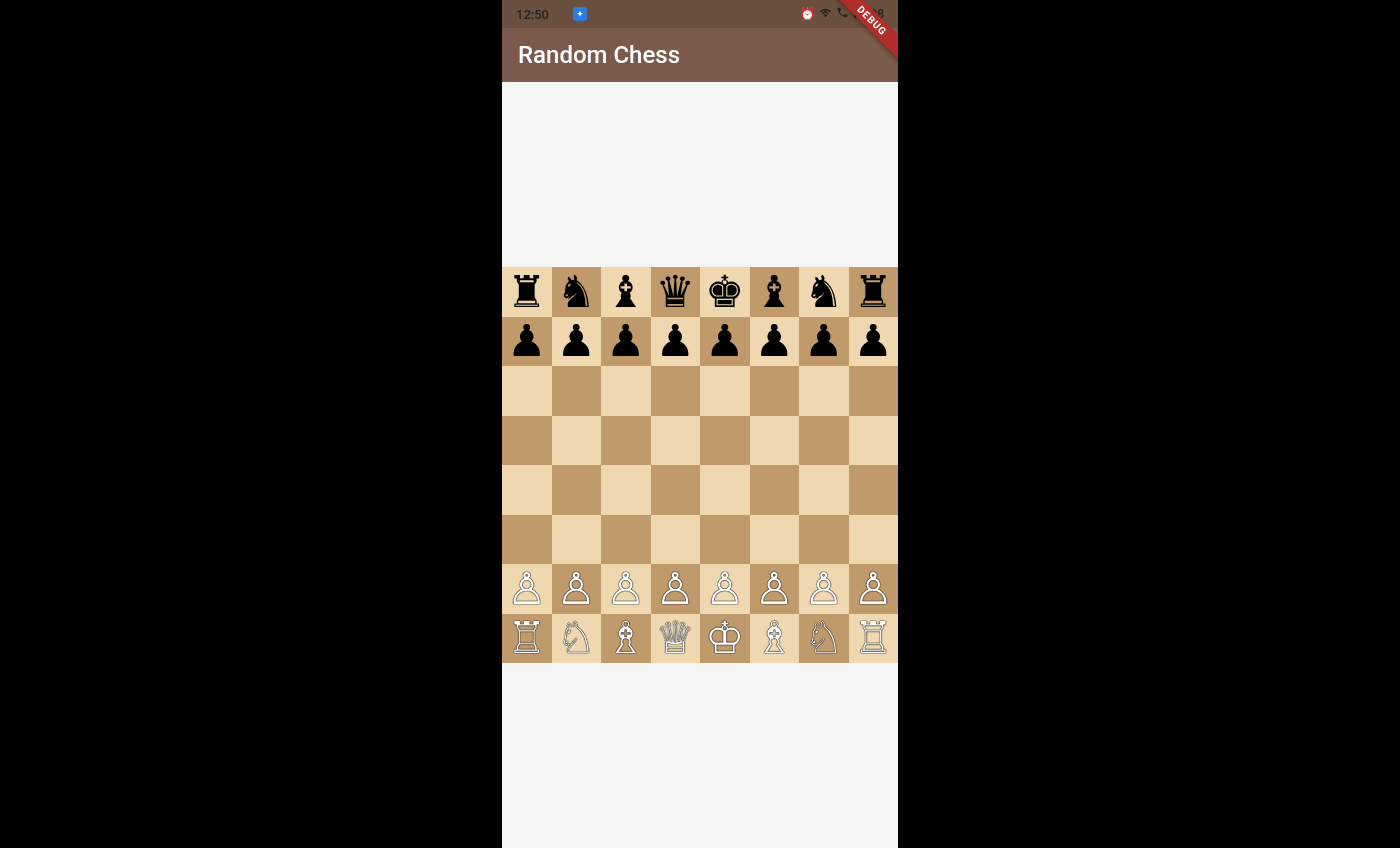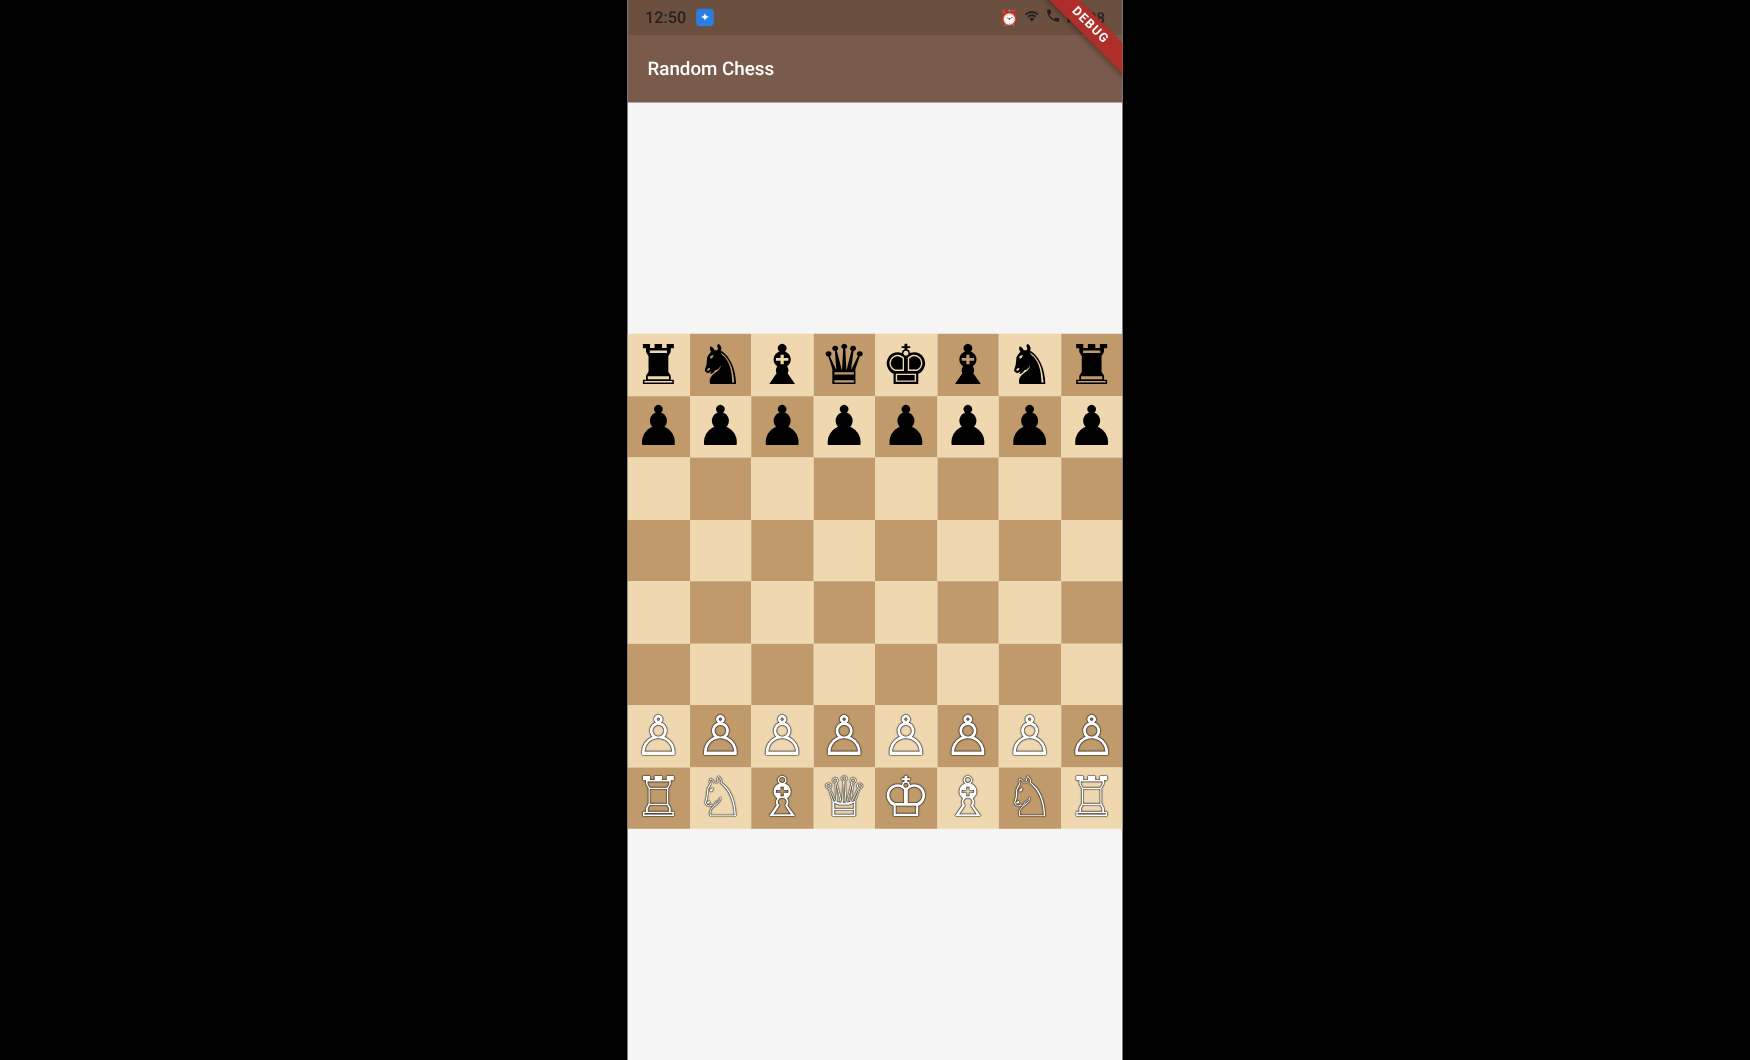--- a/index.html
+++ b/index.html
@@ -24,42 +24,42 @@
       height: 28px;
       background: #6b4f3f;
       display: flex;
       align-items: center;
       justify-content: space-between;
       padding: 0 14px;
       color: #222;
       font-size: 13px;
       font-weight: 500;
     }
-    .status-left { display: flex; align-items: center; gap: 8px; }
+    .status-left { display: flex; align-items: center; gap: 24px; }
     .status-right { display: flex; align-items: center; gap: 4px; font-size: 12px; }
     .bt-icon {
       width: 14px; height: 14px;
       background: #2a7de1;
       border-radius: 3px;
       display: inline-flex;
       align-items: center;
       justify-content: center;
       color: #fff;
       font-size: 9px;
     }
     .app-bar {
       height: 54px;
       background: #7a5a4a;
       display: flex;
       align-items: center;
       padding: 0 16px;
     }
     .app-title {
       color: #fff;
-      font-size: 15px;
+      font-size: 24px;
       font-weight: 500;
     }
     .debug-ribbon {
       position: absolute;
       top: 12px;
       right: -34px;
       width: 120px;
       background: #b02e2a;
       color: #fff;
       font-size: 10px;

